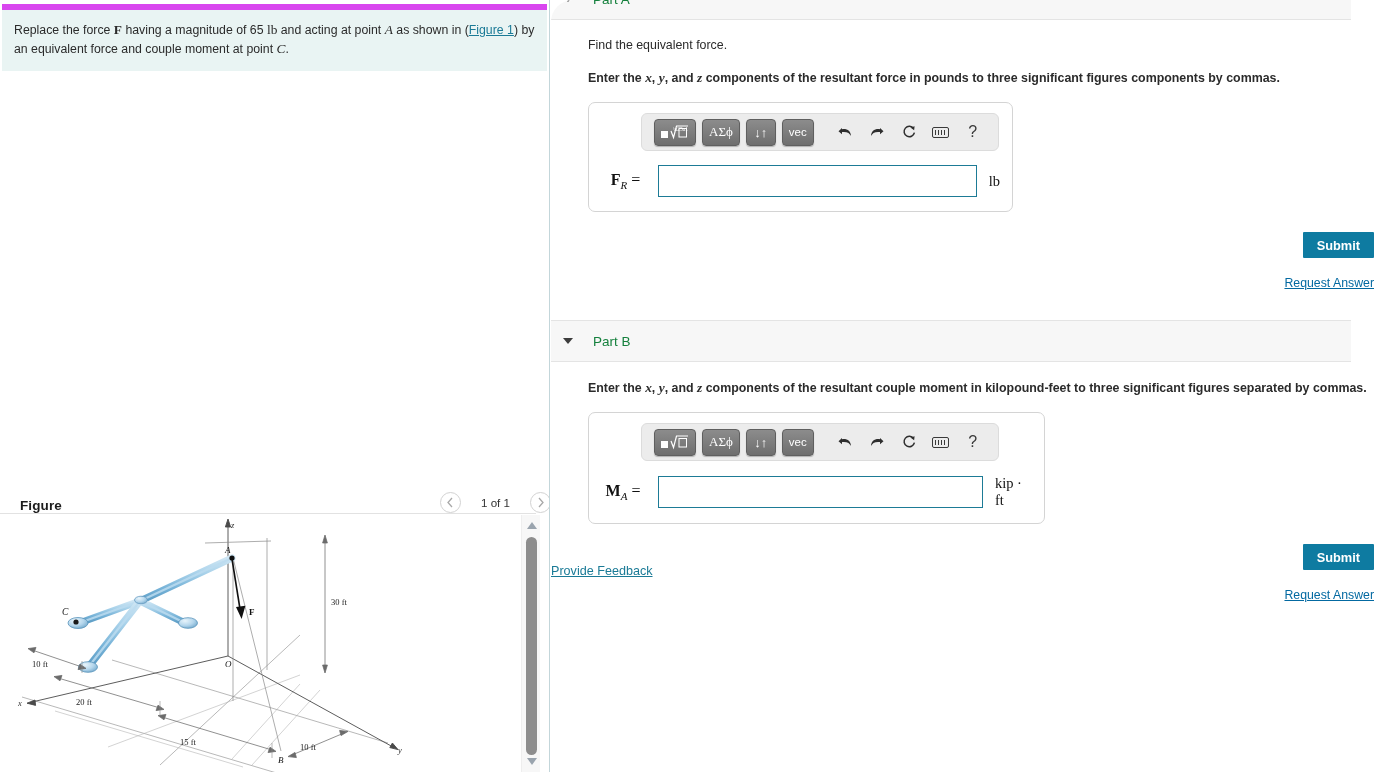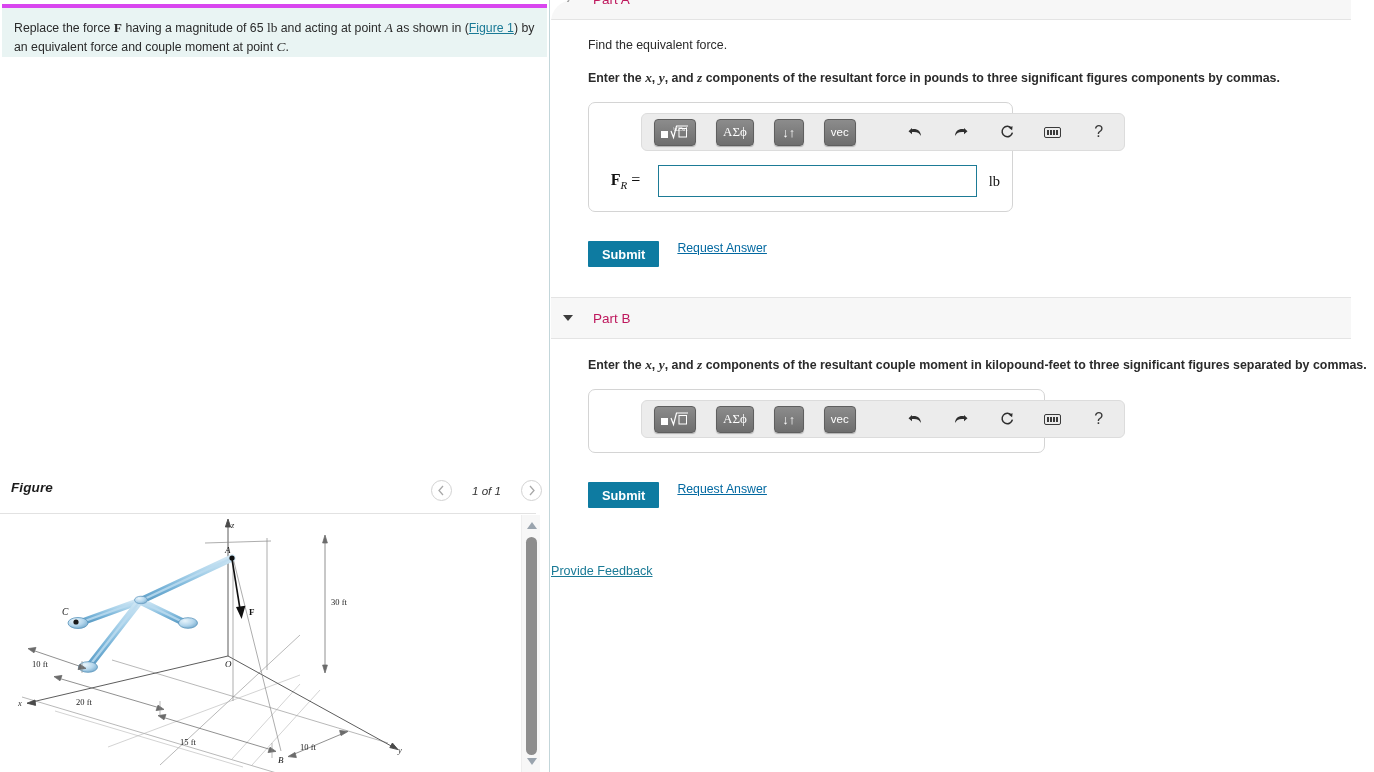--- a/index.html
+++ b/index.html
@@ -16,35 +16,35 @@
   #left-panel {
     position: absolute; left: 0; top: 0;
     width: 550px; height: 772px;
     background: #fff;
     border-right: 1px solid #c3d6da;
     overflow: hidden;
   }
   #problem-statement {
     margin: 4px 2px 0 2px;
     background: #e9f4f3;
-    border-top: 4px solid #d946ef;
-    padding: 10px 12px 0 12px;
+    border-top: 6px solid #d946ef;
+    padding: 10px 12px 12px 12px;
     font-size: 12.3px;
     line-height: 1.42;
     color: #2b2b2b;
   }
   .mathvar { font-family: "Liberation Serif", serif; font-style: italic; font-size: 13.4px; }
   .mathbold { font-family: "Liberation Serif", serif; font-weight: bold; font-style: normal; font-size: 13.4px; }
   .mathup { font-family: "Liberation Serif", serif; font-style: normal; font-size: 13.4px; }
   a.figlink { color: #1a7a96; text-decoration: underline; }
 
   
   #figure-header {
-    position: absolute; left: 7px; top: 480px; width: 549px; height: 33px;
-    display: flex; align-items: flex-start; padding: 0 14px 0 4px; font-style: italic;
+    position: absolute; left: 16px; top: 480px; width: 549px; height: 33px;
+    display: flex; align-items: flex-end; padding: 0 14px 0 4px;
   }
   #figure-title { font-size: 13.5px; font-weight: bold; color: #1c1c1c; letter-spacing: .1px; }
   #figure-nav { margin-left: auto; display: flex; align-items: center; gap: 20px; }
   .nav-circle {
     width: 21px; height: 21px; border-radius: 50%;
     border: 1px solid #d2d2d2; background: #fff;
     display: flex; align-items: center; justify-content: center;
     color: #9a9a9a; font-size: 11px; line-height: 1;
   }
   #figure-count { font-size: 11.6px; color: #333; }
@@ -91,42 +91,42 @@
     display: flex; align-items: center;
     padding-left: 12px;
     width: 800px;
   }
   .part-caret {
     width: 0; height: 0;
     border-left: 5px solid transparent; border-right: 5px solid transparent;
     border-top: 6px solid #3d3d3d;
     margin-right: 20px;
   }
-  .part-label { font-size: 13.5px; color: #be185d; }
+  .part-label { font-size: 13.5px; color: #15803d; }
 
   .part-body { padding: 0 0 0 37px; }
   .q-line { font-size: 12.4px; color: #2b2b2b; margin-top: 18px; }
   .q-line.bold-line { font-weight: bold; }
 
   .answer-box {
     margin-top: 16px;
     border: 1px solid #d4d4d4;
     border-radius: 7px;
     background: #fff;
     padding: 10px 12px 14px 12px;
     display: inline-block;
   }
   .mathtoolbar {
     background: #ececec;
     border: 1px solid #dcdcdc;
     border-radius: 6px;
     height: 38px;
     display: flex; align-items: center;
     padding: 0 12px;
-    gap: 20px;
+    gap: 6px;
     margin-left: 40px;
     width: fit-content;
   }
   .tb-btn {
     height: 27px; min-width: 30px;
     border-radius: 4px;
     background: linear-gradient(#8c8c8c, #6e6e6e);
     border: 1px solid #5f5f5f;
     color: #fff;
     display: flex; align-items: center; justify-content: center;
@@ -158,21 +158,21 @@
     font-size: 13px;
     padding: 0 6px;
     font-family: "Liberation Sans", sans-serif;
   }
   .ans-unit {
     margin-left: 12px;
     font-family: "Liberation Serif", serif;
     font-size: 14.5px; color: #111;
   }
 
-  .submit-row { display: flex; align-items: flex-start; margin-top: 29px; gap: 18px; }
+  .submit-row { display: flex; align-items: flex-end; margin-top: 20px; gap: 18px; flex-direction: column; }
   .submit-btn {
     background: #0e7ba1;
     color: #fff;
     border: none;
     height: 26px;
     padding: 0 14px;
     font-size: 12.8px;
     font-family: "Liberation Sans", sans-serif;
     font-weight: bold;
     cursor: pointer;
@@ -470,20 +470,25 @@
               </svg>
           </div>
           <div class="tb-plain">
             <div class="kbd-icon">
                 <div class="kbd-dots"></div>
               </div>
           </div>
           <div class="tb-plain" style="font-size:16px;">?</div>
         </div>
 
+        <div class="answer-row">
+          <div class="ans-label"><b>M</b><sub style="font-style:italic;font-size:11px;">A</sub> <span>=</span></div>
+          <input class="ans-input" style="width: 345px;" value="">
+          <div class="ans-unit">kip · ft</div>
+        </div>
       </div>
 
       <div class="submit-row">
         <button class="submit-btn">Submit</button>
         <a class="request-link" href="#">Request Answer</a>
       </div>
     </div>
 
     <a id="provide-feedback" href="#">Provide Feedback</a>
   </div>

